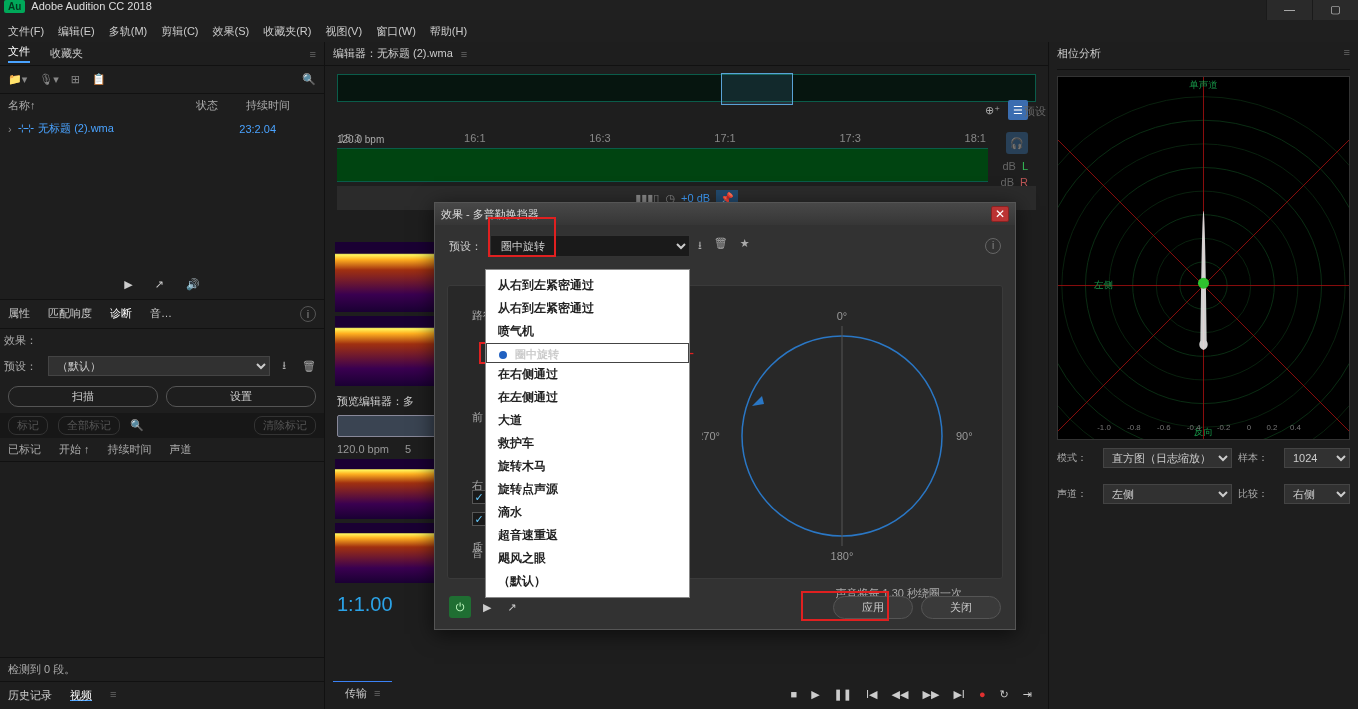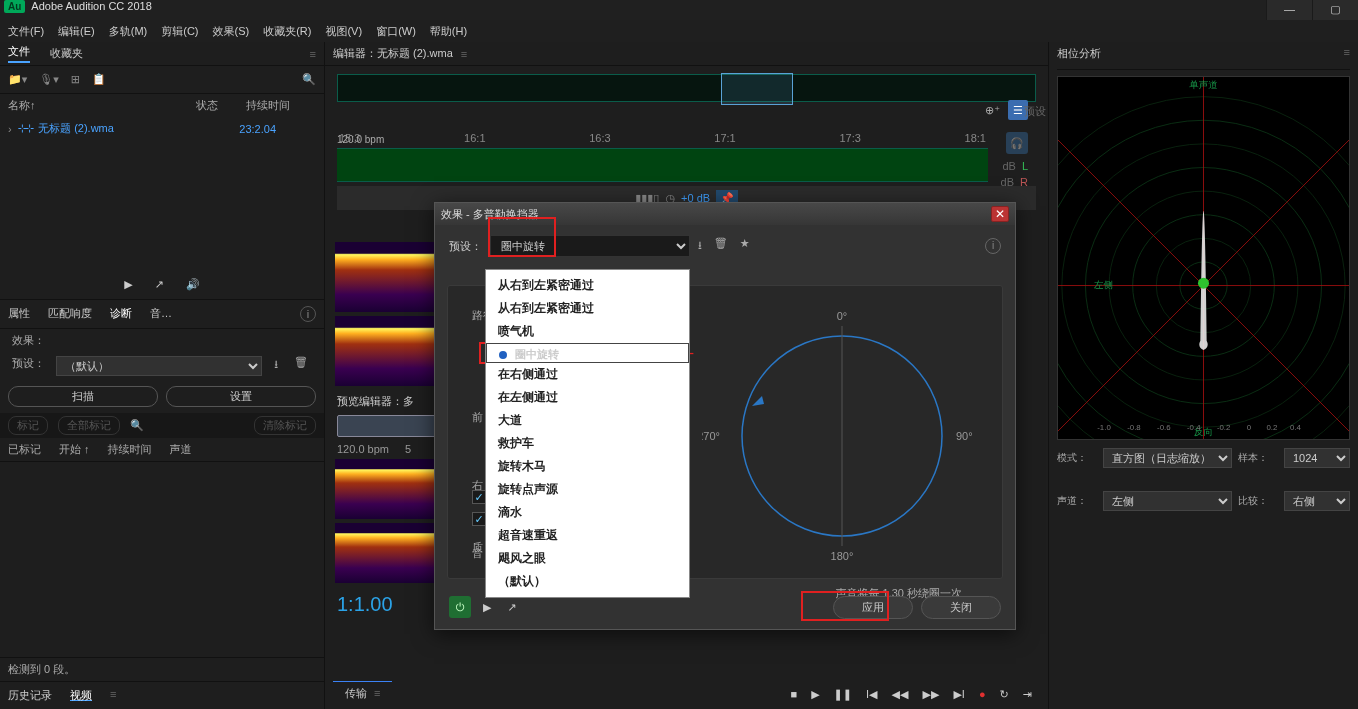--- a/index.html
+++ b/index.html
@@ -25,21 +25,21 @@
   .left-toolbar { height: 28px; display: flex; align-items: center; gap: 12px; padding: 0 8px; color: #888; border-bottom: 1px solid #111;}
   .file-header { display: flex; padding: 4px 8px; font-size: 10px; color: #aaa; }
   .file-list-row { display: flex; padding: 4px 8px; color: #4aa3ff; align-items: center; }
   .file-list-row .dur { margin-left: auto; padding-right: 40px; }
   .file-list-row .caret { margin-right: 6px; color: #888;}
   .file-list-row .wave-ic { margin-right: 6px; letter-spacing:-2px; }
 
   .left-transport { display: flex; justify-content: center; gap: 22px; padding: 8px 0; color: #ccc; font-size: 14px;}
   .left-subtabs { display: flex; gap: 18px; padding: 6px 8px; border-top: 1px solid #111; border-bottom: 1px solid #111; }
   .left-subtabs .act { color: #fff; text-decoration-color: #4aa3ff; }
-  .rowpad { display: flex; gap: 8px; padding: 4px 12px; }
+  .rowpad { display: flex; align-items: center; gap: 8px; padding: 4px 4px; }
   .rowpad label { width: 36px; color: #aaa; }
   .sel { background: #313131; border: 1px solid #444; color: #ccc; padding: 2px 4px; flex: 1; height: 20px;}
   .icobtn { color: #aaa; padding: 0 4px; }
 
   .btn-outline { background: transparent; border: 1px solid #555; color: #ccc; padding: 2px 16px; border-radius: 10px; }
   .two-btns { display: flex; gap: 8px; padding: 6px 8px; justify-content: center;}
   .two-btns .btn-outline { flex: 1; }
 
   .marker-bar { display: flex; gap: 10px; padding: 3px 8px; color: #666; background: #171717; align-items:center; }
   .marker-bar .pill { border: 1px solid #333; border-radius: 8px; padding: 1px 8px; color: #555;}
@@ -76,21 +76,21 @@
   
   .c-transport { position: absolute; right: 16px; bottom: 8px; display:flex; gap:14px; color:#ccc; font-size:14px;}
   .c-transport .rec { color:#e03030;}
 
   
   .right-col { width: 310px; background: #1e1e1e; border-left: 1px solid #111; padding: 0 8px;}
   .phase-title { padding: 4px 0 8px 0; color:#ccc; border-bottom:1px solid #111;}
   .phase-scope { height: 364px; position: relative; background: #000; margin-top:6px; border:1px solid #333; overflow:hidden;}
   .phase-scope svg { width:100%; height:100%;}
   .axis-text { fill:#179447; font-size:12px;}
-  .phase-opts { display:grid; grid-template-columns: 40px 1fr 40px 1fr; gap:23px 6px; padding: 8px 0; align-items:center;}
+  .phase-opts { display:grid; grid-template-columns: 40px 1fr 40px 1fr; gap:16px 6px; padding: 8px 0; align-items:center;}
   .phase-opts label { color:#aaa; font-size:10px;}
 
   
   .dialog { position: absolute; left: 434px; top: 202px; width: 582px; height: 428px; background: #323232; border: 1px solid #555; box-shadow: 0 4px 20px rgba(0,0,0,.6); z-index: 50;}
   .dlg-title { height: 22px; background: linear-gradient(#484848,#363636); display:flex; align-items:center; padding: 0 6px; color:#ddd;}
   .dlg-close { margin-left:auto; background:#b33; color:#fff; width:18px; height:16px; text-align:center; line-height:14px; font-size:12px; border:1px solid #822; border-radius:2px;}
   .dlg-body { padding: 10px 14px; position: relative; height: calc(100% - 22px);}
   .preset-row { display:flex; align-items:center; gap:8px;}
   .preset-row .lab { color:#ccc;}
   .preset-sel-wrap { position: relative; }

